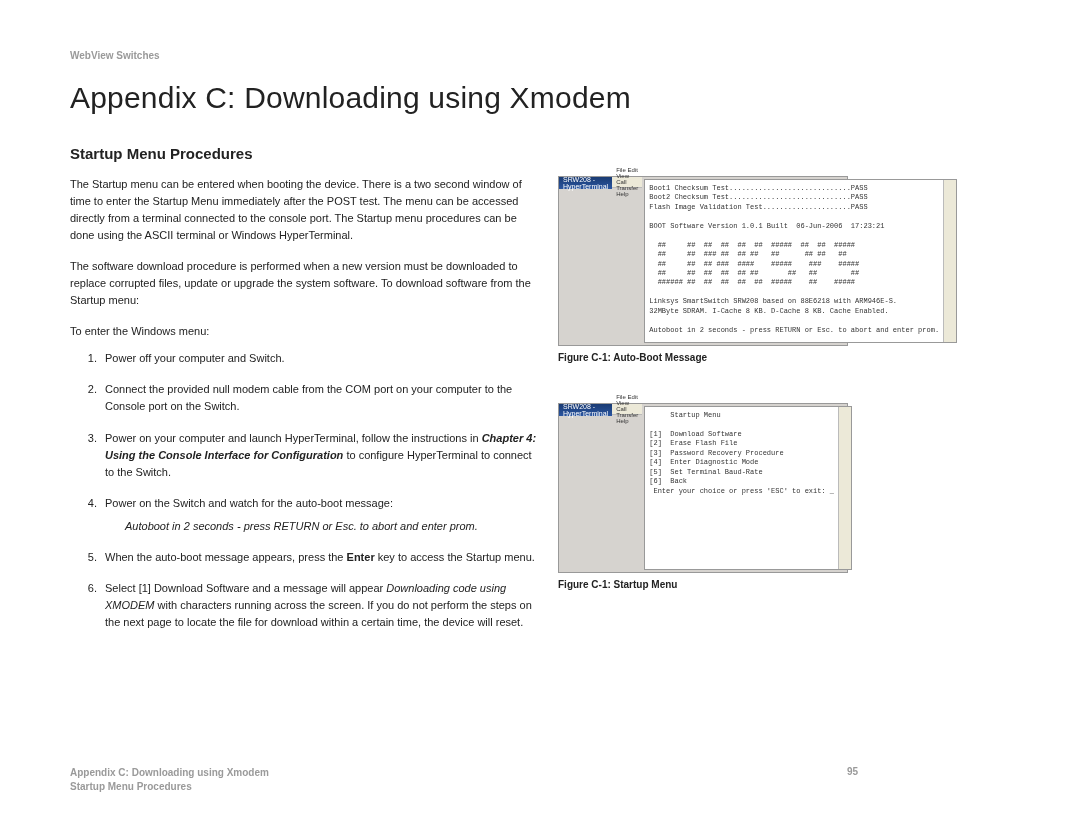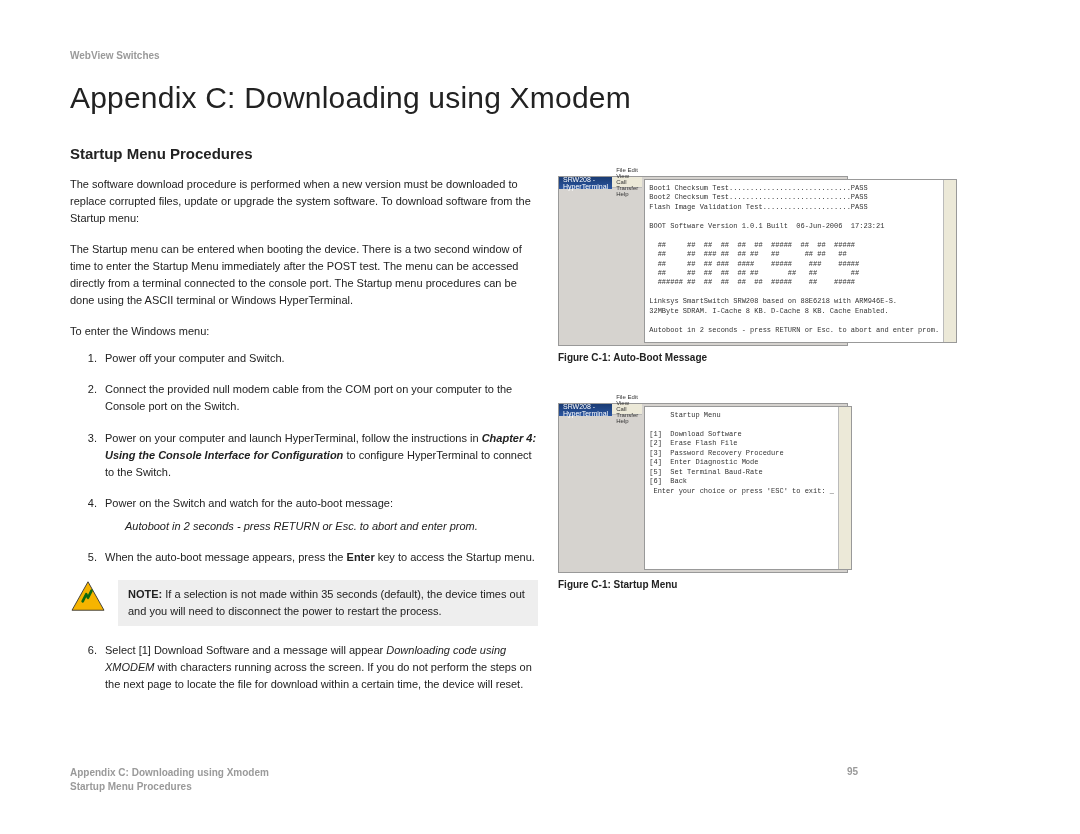--- a/index.html
+++ b/index.html
@@ -176,22 +176,22 @@
 
   <div class="header">WebView Switches</div>
 
   <h1 class="title">Appendix C: Downloading using Xmodem</h1>
 
   <h2 class="section-head">Startup Menu Procedures</h2>
 
   <div class="columns">
     <div class="col-left">
 
+      <p class="para">The Startup menu can be entered when booting the device. There is a two second window of time to enter the Startup Menu immediately after the POST test. The menu can be accessed directly from a terminal connected to the console port. The Startup menu procedures can be done using the ASCII terminal or Windows HyperTerminal.</p>
       <p class="para">The software download procedure is performed when a new version must be downloaded to replace corrupted files, update or upgrade the system software. To download software from the Startup menu:</p>
-      <p class="para">The Startup menu can be entered when booting the device. There is a two second window of time to enter the Startup Menu immediately after the POST test. The menu can be accessed directly from a terminal connected to the console port. The Startup menu procedures can be done using the ASCII terminal or Windows HyperTerminal.</p>
       <p class="intro">To enter the Windows menu:</p>
 
       <ol class="steps">
 
         <li>Power off your computer and Switch.</li>
 
         <li>Connect the provided null modem cable from the COM port on your computer to the Console port on the Switch.</li>
 
         <li class="mix">
           <span>Power on your computer and launch HyperTerminal, follow the instructions in </span><span class="bold-i">Chapter 4: Using the Console Interface for Configuration</span><span> to configure HyperTerminal to connect to the Switch.</span>
@@ -201,29 +201,20 @@
           <span>Power on the Switch and watch for the auto-boot message:</span>
           <span class="autoboot-msg">Autoboot in 2 seconds - press RETURN or Esc. to abort and enter prom.</span>
         </li>
 
         <li class="mix">
           <span>When the auto-boot message appears, press the </span><span class="b">Enter</span><span> key to access the Startup menu.</span>
         </li>
 
       </ol>
 
-      <div class="note-row">
-        <svg class="note-icon" viewBox="0 0 40 36">
-          <polygon points="20,2 38,34 2,34" fill="#f6b400" stroke="#333" stroke-width="1"></polygon>
-          <path d="M14 24 L18 16 L20 20 L24 12" fill="none" stroke="#106a10" stroke-width="3" stroke-linecap="round" stroke-linejoin="round"></path>
-        </svg>
-        <div class="note-box mix">
-          <span class="b">NOTE:</span><span>  If a selection is not made within 35 seconds (default), the device times out and you will need to disconnect the power to restart the process.</span>
-        </div>
-      </div>
 
       <ol class="steps" start="6">
         <li class="mix">
           <span>Select [1] Download Software and a message will appear </span><span class="i">Downloading code using XMODEM</span><span> with characters running across the screen. If you do not perform the steps on the next page to locate the file for download within a certain time, the device will reset.</span>
         </li>
       </ol>
 
     </div>
 
     <div class="col-right">

